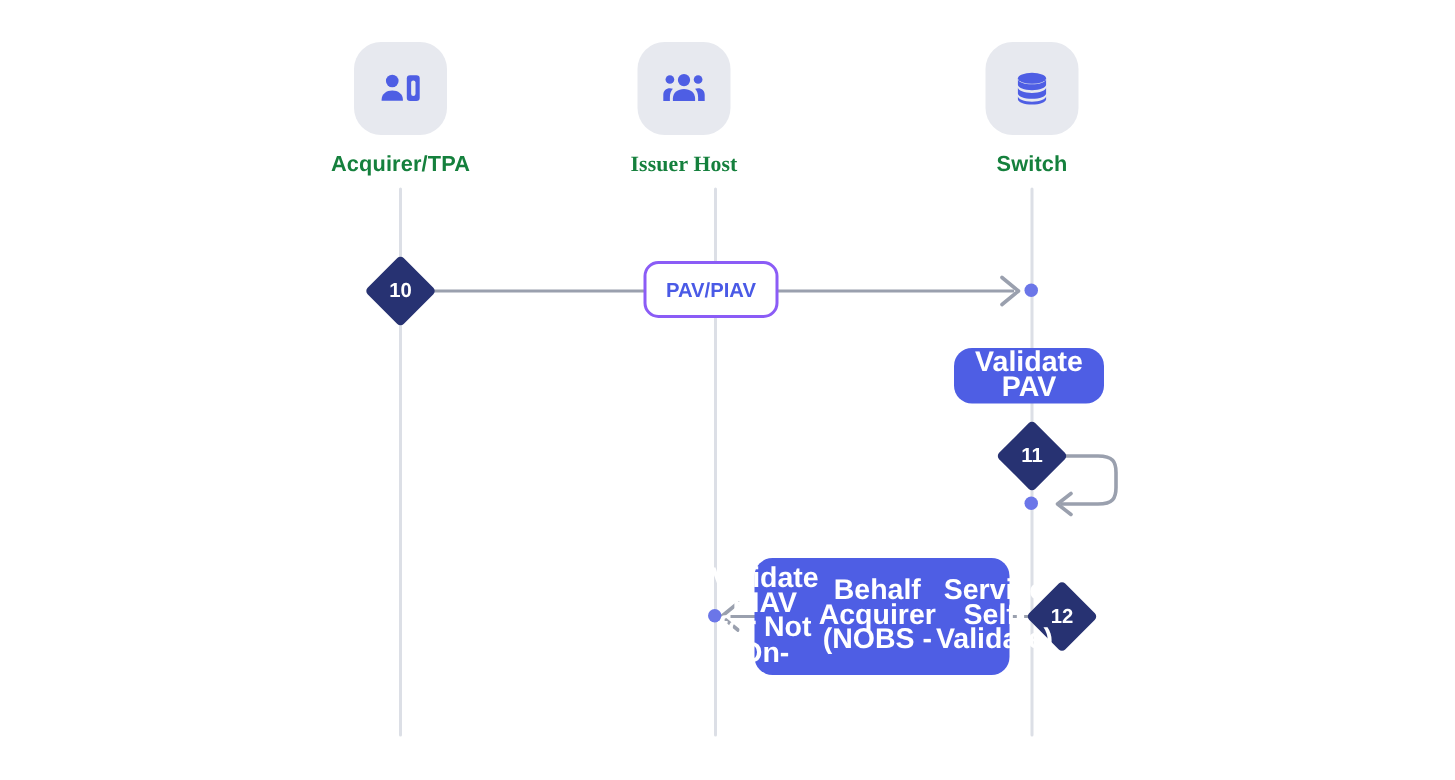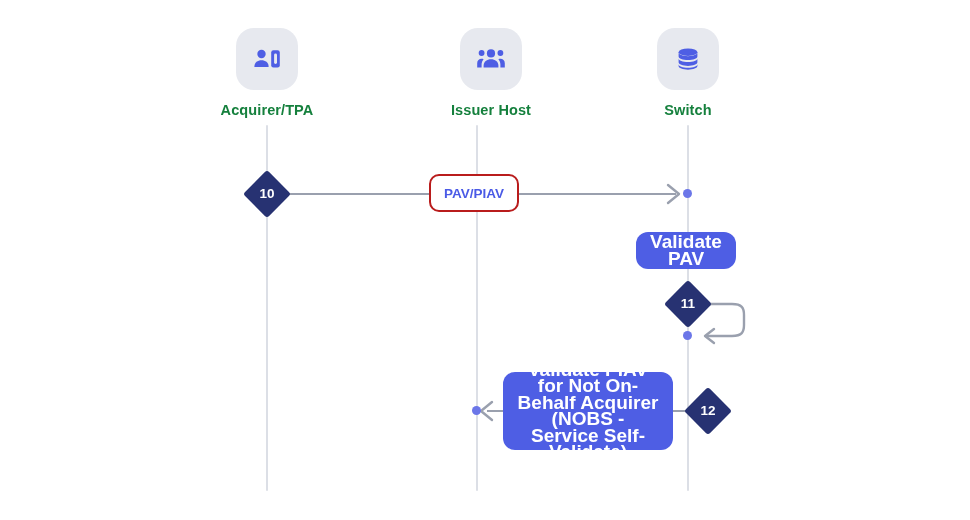--- a/index.html
+++ b/index.html
@@ -90,21 +90,21 @@
     color: #ffffff;
     font-size: 13.5px;
     font-weight: 700;
     font-family: "Liberation Sans", "DejaVu Sans", sans-serif;
   }
 
   
   .msg-box-outline {
     position: absolute;
     background: #ffffff;
-    border: 2px solid #b91c1c;
+    border: 2px solid #8b5cf6;
     border-radius: 10px;
     color: #4a5ae6;
     font-size: 13.5px;
     font-weight: 600;
     display: flex;
     align-items: center;
     justify-content: center;
     box-sizing: border-box;
   }
   .msg-box-filled {
@@ -138,21 +138,21 @@
       <svg width="30" height="30" viewBox="0 0 30 30" aria-hidden="true">
         <circle cx="9.5" cy="10" r="4.2" fill="#4e5ee4"></circle>
         <path d="M2.4 22.5c0-4 3.3-6.2 7.1-6.2s7.1 2.2 7.1 6.2v0.6H2.4z" fill="#4e5ee4"></path>
         <rect x="19.2" y="6.2" width="8.6" height="17.2" rx="2.2" fill="#4e5ee4"></rect>
         <rect x="22.1" y="9.6" width="2.9" height="10.4" rx="1.45" fill="#e7e9ef"></rect>
       </svg>
     </div>
     <div class="p-label">Acquirer/TPA</div>
   </div>
 
-  <div class="participant" style="left:421px;">
+  <div class="participant" style="left:386px;font-family:Liberation Serif, serif;">
     <div class="icon-chip">
       <svg width="30" height="30" viewBox="0 0 30 30" aria-hidden="true">
         <circle cx="15" cy="9.4" r="4.1" fill="#4e5ee4"></circle>
         <circle cx="5.6" cy="9.0" r="2.9" fill="#4e5ee4"></circle>
         <circle cx="24.4" cy="9.0" r="2.9" fill="#4e5ee4"></circle>
         <path d="M7.6 23.4v-1.7c0-4.1 3.3-6.4 7.4-6.4s7.4 2.3 7.4 6.4v1.7z" fill="#4e5ee4"></path>
         <path d="M1.2 23.4v-4.2c0-2.7 1.9-4.4 4.4-4.4 0.7 0 1.4 0.1 2 0.4-1.3 1.5-2 3.4-2 5.6v2.6z" fill="#4e5ee4"></path>
         <path d="M28.8 23.4v-4.2c0-2.7-1.9-4.4-4.4-4.4-0.7 0-1.4 0.1-2 0.4 1.3 1.5 2 3.4 2 5.6v2.6z" fill="#4e5ee4"></path>
       </svg>
     </div>
@@ -207,19 +207,19 @@
   <div class="msg-line" style="left:487px; top:410px; width:206px;"></div>
   <svg class="self-loop" style="left:478px; top:399px;" width="22" height="24" viewBox="0 0 22 24">
     <path d="M14 3 L3 12 L14 21" fill="none" stroke="#9aa0ae" stroke-width="2.4" stroke-linecap="round" stroke-linejoin="round"></path>
   </svg>
   <div class="endpoint-dot" style="left:472px; top:406px;"></div>
 
   <div class="step-diamond" style="left:691px; top:394px;">
     <span class="step-num">12</span>
   </div>
 
-  <div class="msg-box-filled" style="left:503px; top:372px; width:170px; height:78px; flex-direction:column;">
+  <div class="msg-box-filled" style="left:503px; top:372px; width:170px; height:78px; flex-direction:row;">
     <span>Validate PIAV for Not On-</span>
     <span>Behalf Acquirer (NOBS -</span>
     <span>Service Self-Validate)</span>
   </div>
 
 </div>
 
 </body></html>

